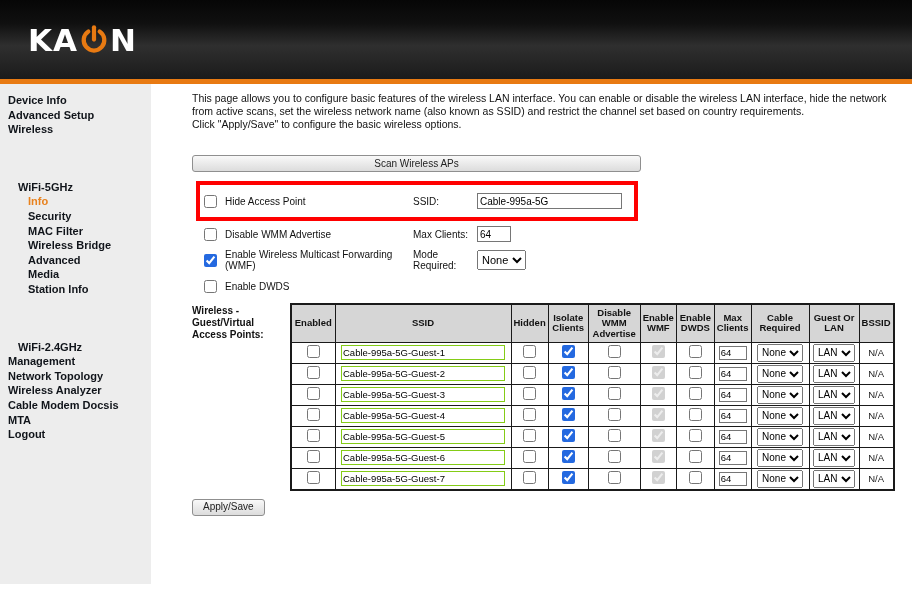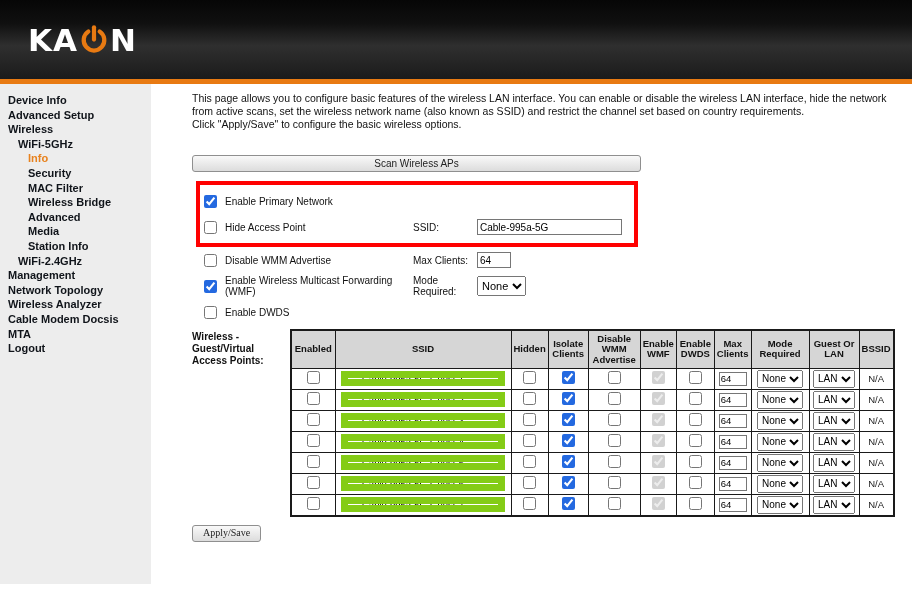--- a/index.html
+++ b/index.html
@@ -15,36 +15,36 @@
   }
   .logo { color:#fff; font-size: 31px; font-weight: bold; letter-spacing: 1px;
           display: flex; align-items: center; font-family: "DejaVu Sans", sans-serif; }
   .logo svg { margin: 0 1px; display:block; }
 
   
   .body-row { display: flex; height: 500px; }
   .sidebar { width: 151px; background: #ededed; padding: 9px 0 0 8px; flex-shrink: 0; }
   .nav-item { font-size: 11px; font-weight: bold; color: #10141a; line-height: 14.6px;
               white-space: nowrap; cursor: pointer; }
-  .nav-item.lvl1 { padding-left: 10px; }
+  .nav-item.lvl1 { padding-left: 10px; margin-top: 43px; }
   .nav-item.lvl2 { padding-left: 20px; }
   .nav-item.active { color: #e8821e; }
 
   .content { flex: 1; padding: 8px 6px 0 41px; overflow: hidden; }
   .page-title { font-size: 11px; font-weight: bold; margin-bottom: 13px; color:#111; }
   .desc { font-size: 10.5px; line-height: 13px; max-width: 706px; color:#111; }
 
   .btn {
     height: 17px; font-size: 10px; line-height: 1; color:#222;
     border: 1px solid #8f8f8f; border-radius: 3px;
     background: linear-gradient(#f9f9f9,#dcdcdc); cursor: pointer;
     font-family: inherit;
   }
   .scan-btn { display:block; width: 449px; margin-top: 24px; }
-  .apply-btn { margin-top: 8px; padding: 0 10px; font-family: Liberation Serif, serif; }
+  .apply-btn { margin-top: 8px; padding: 0 10px; }
 
   
   .options { margin-left: 4px; margin-top: 9px; font-size: 10px; }
   .red-highlight { border: 4px solid #ff0000; width: 442px; padding: 3px 0 3px 4px; }
   .opt-row { display: flex; align-items: center; height: 26px; }
   .opt-row.shifted { margin-left: 8px; }
   input[type=checkbox] { width: 13px; height: 13px; accent-color: #2469e0; }
   .opt-row input[type=checkbox] { margin: 0 8px 0 0; flex-shrink:0; }
   .opt-label { width: 188px; font-size: 10px; color: #111; flex-shrink:0; }
   .field-label { width: 64px; font-size: 10px; line-height: 11px; color: #111; flex-shrink:0; }
@@ -58,21 +58,21 @@
   
   .guest-section { display: flex; margin-top: 4px; }
   .guest-label { width: 98px; font-size: 10px; font-weight: bold; line-height: 12px;
                  padding-top: 2px; flex-shrink: 0; color:#111; }
   table.guest { border-collapse: collapse; border: 2px solid #1a1a1a; }
   .guest th, .guest td { border: 1px solid #1a1a1a; text-align: center; vertical-align: middle; padding: 1px 2px; }
   .guest th { background: #d6d6d6; font-size: 9.5px; font-weight: bold; height: 38px; line-height: 10.5px; color:#111; }
   .guest td { height: 21px; font-size: 9.5px; }
   .col0{width:44px} .col1{width:176px} .col2{width:36px} .col3{width:40px} .col4{width:52px}
   .col5{width:34px} .col6{width:38px} .col7{width:36px} .col8{width:58px} .col9{width:50px} .col10{width:32px}
-  .ssid-input { width: 164px; height: 15px; font-size: 9.5px; border: 7px solid #84cc16; padding: 0 14px; font-family: inherit; }
+  .ssid-input { width: 164px; height: 15px; font-size: 9.5px; border: 1px solid #84cc16; padding: 0 1px; font-family: inherit; }
   .max-input { width: 28px; height: 14px; font-size: 9.5px; border: 1px solid #767676; padding: 0 1px; font-family: inherit; }
   .bssid-cell { text-align: left; color: #222; }
   .guest select { height: 18px; }
 </style>
 </head>
 <body>
 
 <div class="header">
   <div class="logo">
     <span>KA</span>
@@ -108,24 +108,20 @@
 
   <main class="content">
     <div class="desc">This page allows you to configure basic features of the wireless LAN interface. You can enable or disable the wireless LAN interface, hide the network from active scans, set the wireless network name (also known as SSID) and restrict the channel set based on country requirements.</div>
     <div class="desc">Click "Apply/Save" to configure the basic wireless options.</div>
 
     <button class="btn scan-btn">Scan Wireless APs</button>
 
     <div class="options">
       <div class="red-highlight">
         <div class="opt-row">
-          <input type="checkbox" checked="" style="">
-          <span class="opt-label">Enable Primary Network</span>
-        </div>
-        <div class="opt-row">
           <input type="checkbox" style="">
           <span class="opt-label">Hide Access Point</span>
           <span class="field-label">SSID:</span>
           <input type="text" class="text-input ssid-main-input" value="Cable-995a-5G" style="">
         </div>
       </div>
 
 
       <div class="opt-row shifted">
         <input type="checkbox" style="">
@@ -155,21 +151,21 @@
         <thead>
           <tr>
               <th class="col0">Enabled</th>
               <th class="col1">SSID</th>
               <th class="col2">Hidden</th>
               <th class="col3">Isolate Clients</th>
               <th class="col4">Disable WMM Advertise</th>
               <th class="col5">Enable WMF</th>
               <th class="col6">Enable DWDS</th>
               <th class="col7">Max Clients</th>
-              <th class="col8">Mode Required</th>
+              <th class="col8">Cable Required</th>
               <th class="col9">Guest Or LAN</th>
               <th class="col10">BSSID</th>
             </tr>
         </thead>
         <tbody>
             <tr>
               <td><input type="checkbox" style=""></td>
               <td><input type="text" class="ssid-input" value="Cable-995a-5G-Guest-1" style=""></td>
               <td><input type="checkbox" style=""></td>
               <td><input type="checkbox" checked="" style=""></td>

